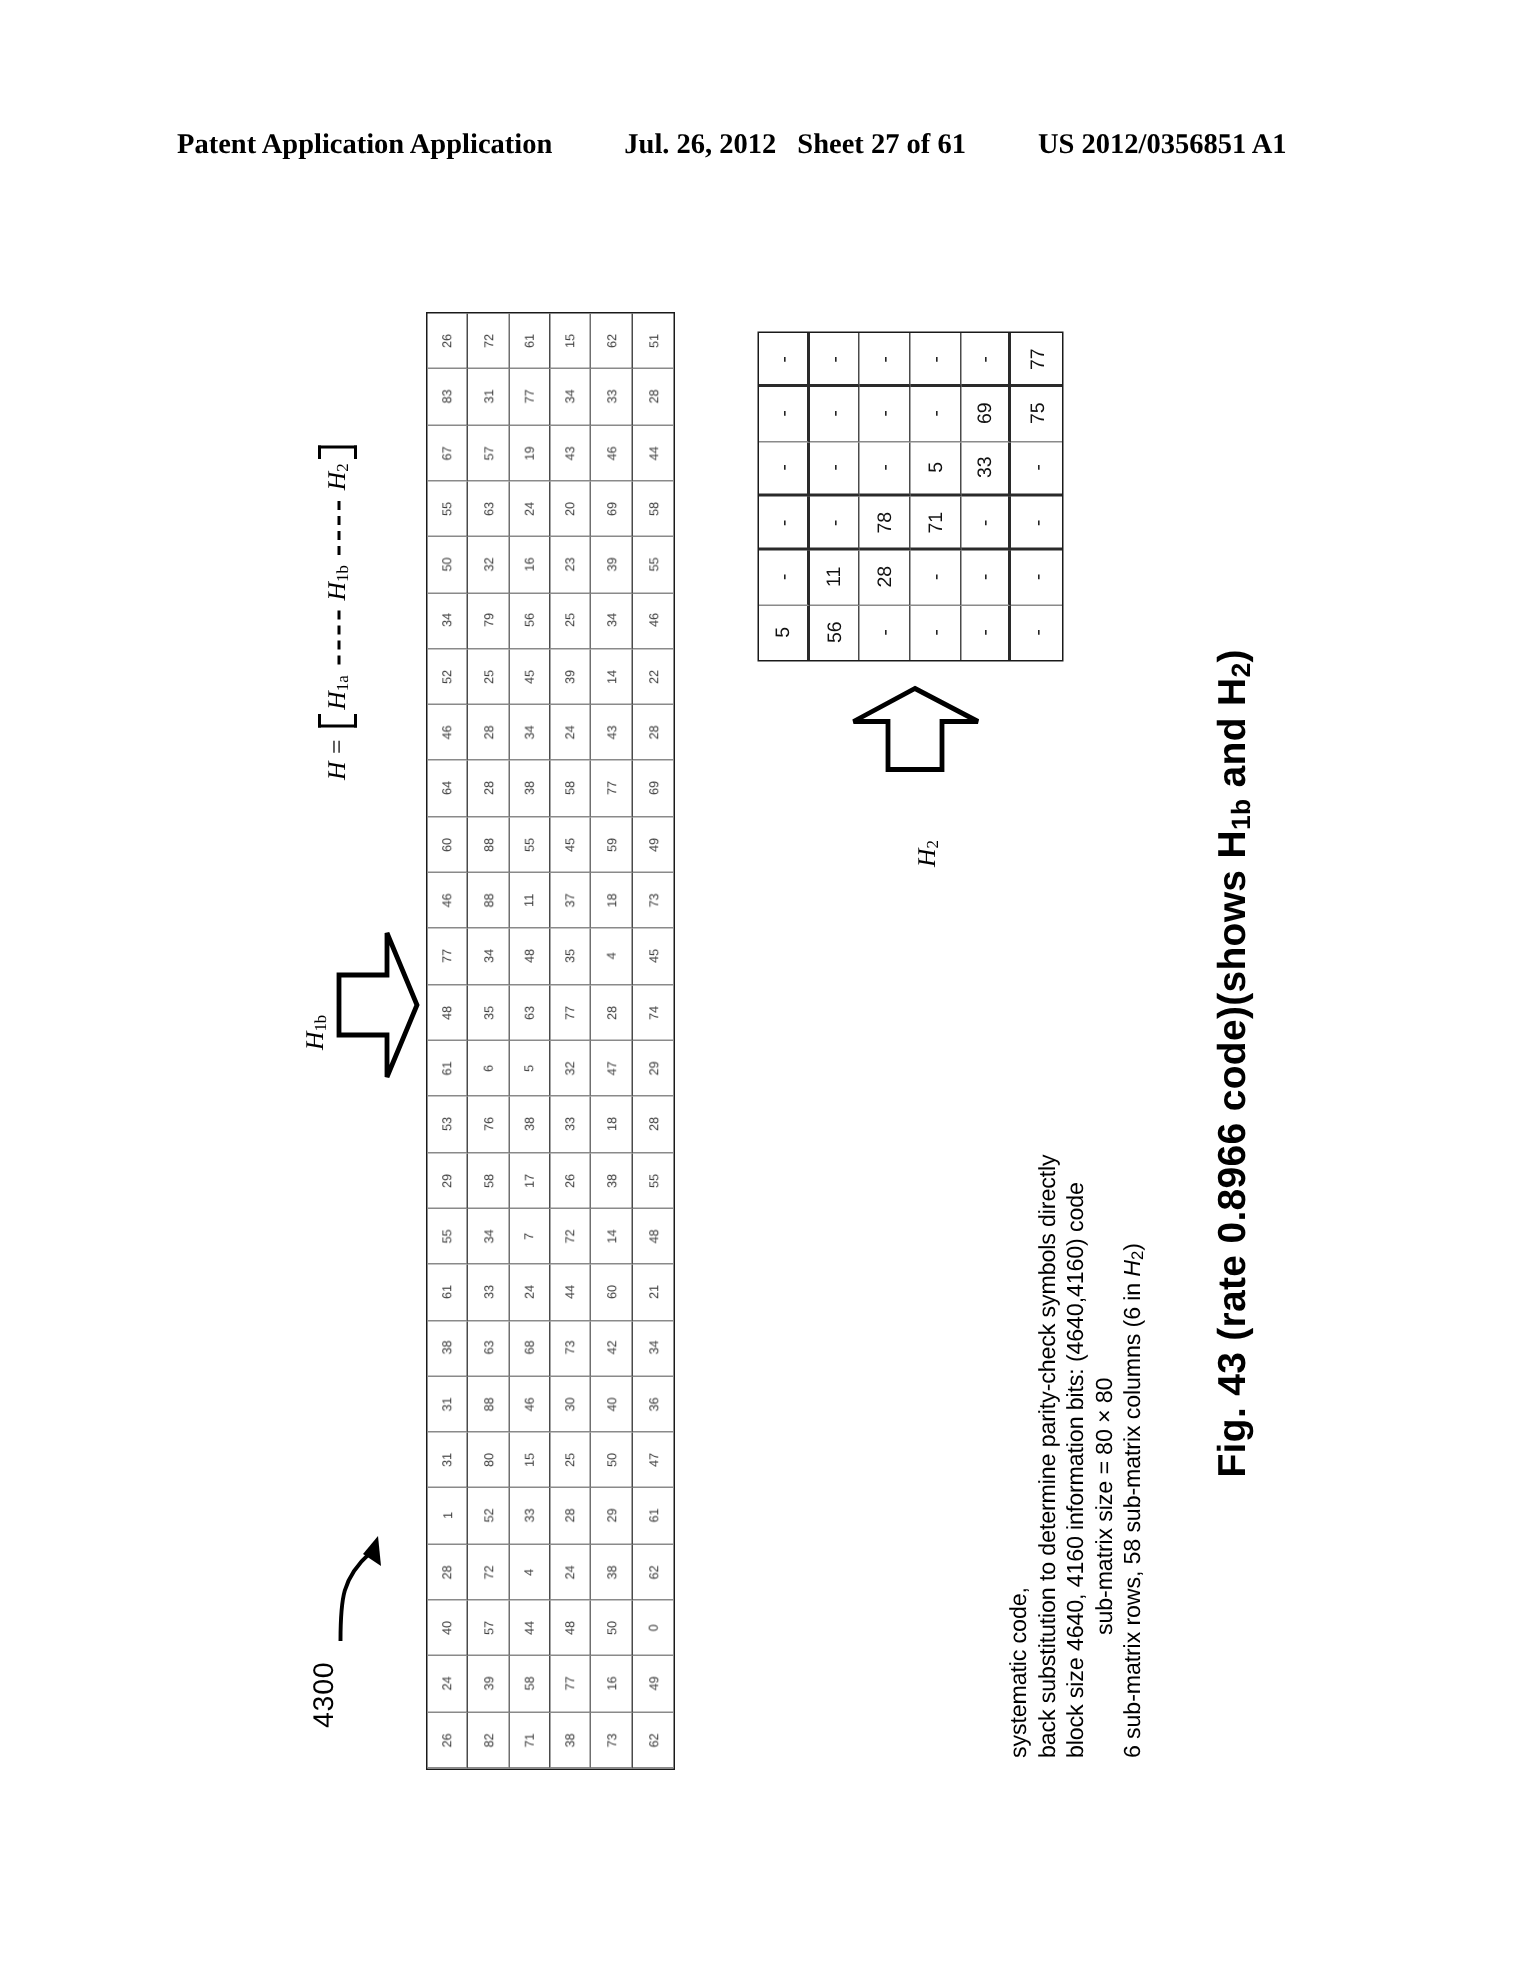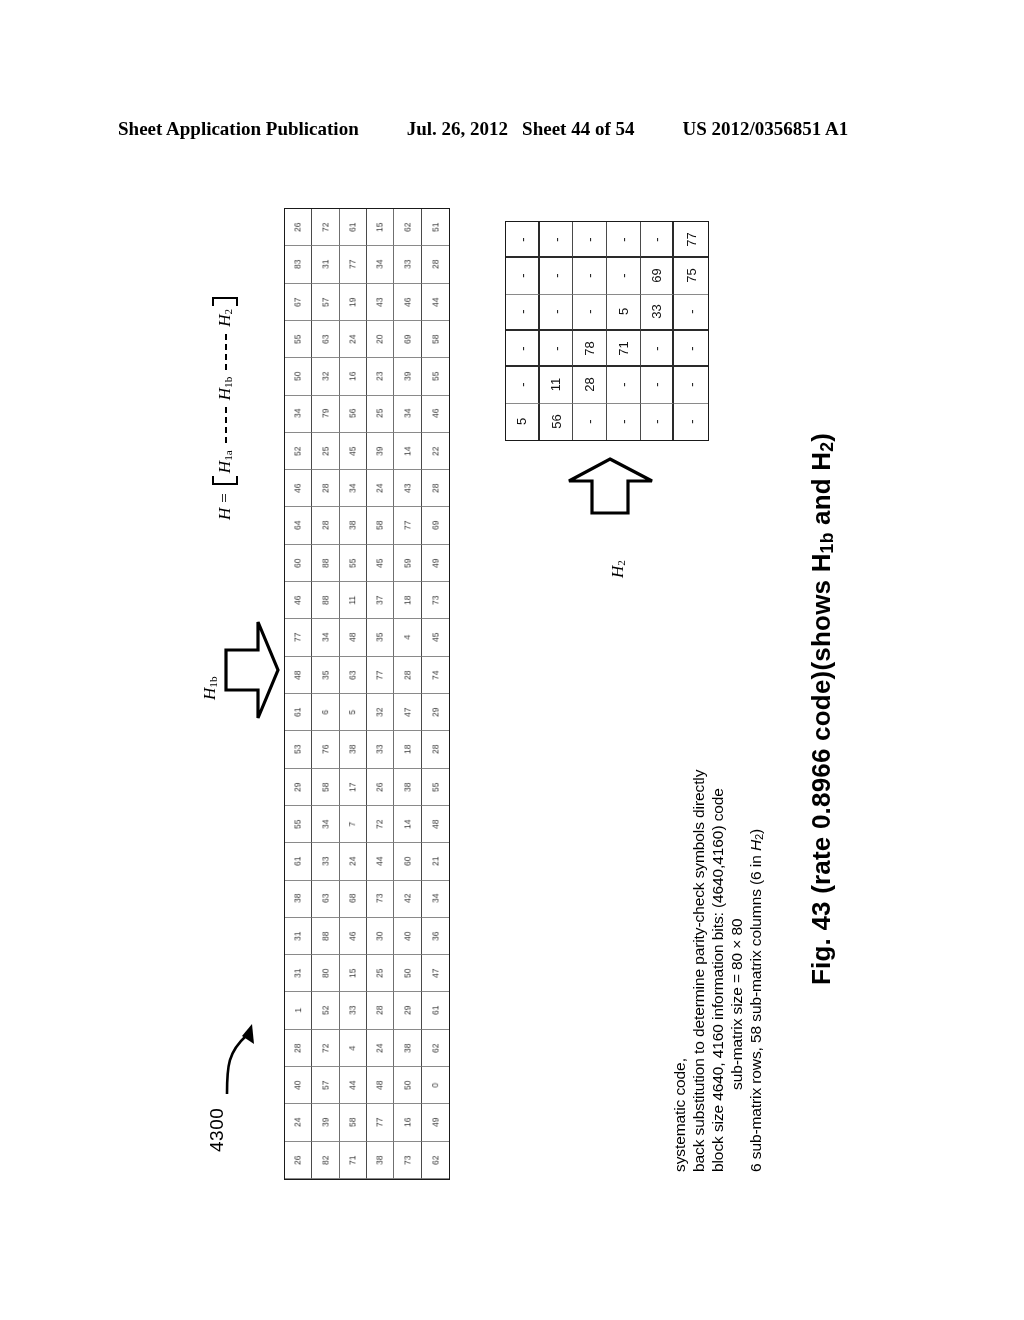--- a/index.html
+++ b/index.html
@@ -26,21 +26,21 @@
     height: 26px;
     font-family: "Liberation Serif", serif;
     font-weight: bold;
     font-size: 19px;
     letter-spacing: 0px;
     display: flex;
     align-items: baseline;
     white-space: nowrap;
   }
   .hdr-pub   { }
-  .hdr-date  { margin-left: 48px; margin-top: 32px; }
+  .hdr-date  { margin-left: 48px; }
   .hdr-sheet { margin-left: 14px; }
   .hdr-num   { margin-left: 48px; }
 
   
   .rot {
     position: absolute;
     transform-origin: 0 0;
     transform: rotate(-90deg);
     white-space: nowrap;
   }
@@ -184,23 +184,23 @@
     top: 1152px;
     font-size: 19px;
     font-family: "Liberation Sans", sans-serif;
     letter-spacing: 0.5px;
   }
 </style>
 </head>
 <body>
 
 <div class="page-header">
-  <span class="hdr-pub">Sheet Application Publication</span>
+  <span class="hdr-pub">Patent Application Application</span>
   <span class="hdr-date">Jul. 26, 2012</span>
-  <span class="hdr-sheet">Sheet 44 of 54</span>
+  <span class="hdr-sheet">Sheet 27 of 61</span>
   <span class="hdr-num">US 2012/0356851 A1</span>
 </div>
 
 <div class="matrix" id="h1b-matrix">
     <div class="cell">
       <span class="val">26</span>
     </div>
     <div class="cell">
       <span class="val">72</span>
     </div>

